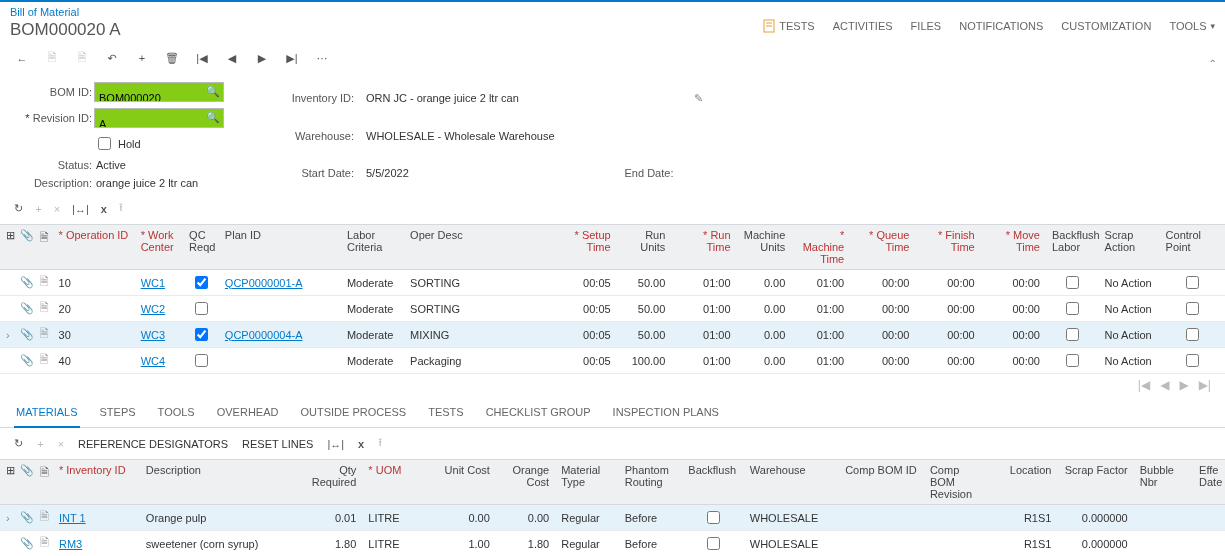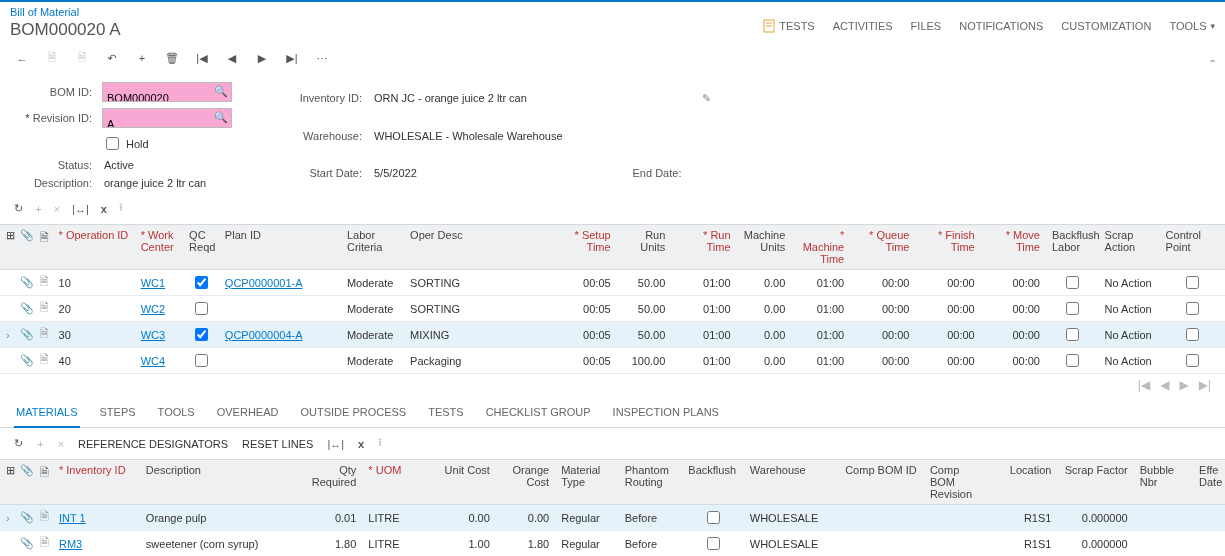--- a/index.html
+++ b/index.html
@@ -8,25 +8,25 @@
   .header-row { display: flex; justify-content: space-between; align-items: center; padding: 4px 10px 0 10px; }
   .header-left .title1 { color: #027acc; font-size: 11px; }
   .header-left .title2 { color: #555; font-size: 17px; margin-top: 2px; }
   .header-right { display: flex; gap: 18px; align-items: center; color: #666; font-size: 11px; padding-top: 6px; }
   .header-right .btn { cursor: pointer; display: flex; align-items: center; gap: 4px; }
   .header-right .btn.tools::after { content:"▾"; font-size:9px; color:#666; }
   .toolbar1 { display: flex; align-items: center; gap: 14px; padding: 10px 14px 8px 14px; color:#444; }
   .toolbar1 .ico { width:16px; height:16px; display:inline-flex; align-items:center; justify-content:center; cursor:pointer; color:#555; }
   .collapse1 { position:absolute; right:8px; top:58px; font-size:10px; color:#777; cursor:pointer; }
   .form-area { display:flex; gap:30px; padding: 8px 14px 4px 22px; border-bottom: none;}
-  .form-col { display:grid; grid-template-columns: 70px 150px; gap:6px 10px; align-items:center; }
+  .form-col { display:grid; grid-template-columns: 70px 150px; gap:6px 2px; align-items:center; }
   .form-col2 { display:grid; grid-template-columns: 80px 240px 70px 80px; gap:6px 10px; align-items:center; }
   .lbl { text-align:right; color:#555; font-size:11px; }
   .lbl.req::before { content:"* "; color:#333; }
-  .input { height:20px; border:1px solid #bbb; padding:12px 20px 0 4px; font-size:11px; width:130px; background:#f9a8d4; position:relative; display:flex; align-items:center;}
+  .input { height:20px; border:1px solid #bbb; padding:12px 20px 0 4px; font-size:11px; width:130px; background:#84cc16; position:relative; display:flex; align-items:center;}
   .input-wrap { position:relative; width:130px; }
   .input-wrap .search-ico { position:absolute; right:4px; top:3px; font-size:11px; color:#888; cursor:pointer;}
   .static { color:#333; padding-left:2px; }
   .pencil { color:#888; cursor:pointer; font-size:11px; }
   .chk { display:flex; align-items:center; gap:4px; }
 
   .grid-toolbar { display:flex; align-items:center; gap:12px; padding:6px 14px; color:#888;}
   .grid-toolbar .ico { cursor:pointer; color:#555;}
   .grid-toolbar .ico.disabled { color:#bbb; }
 

